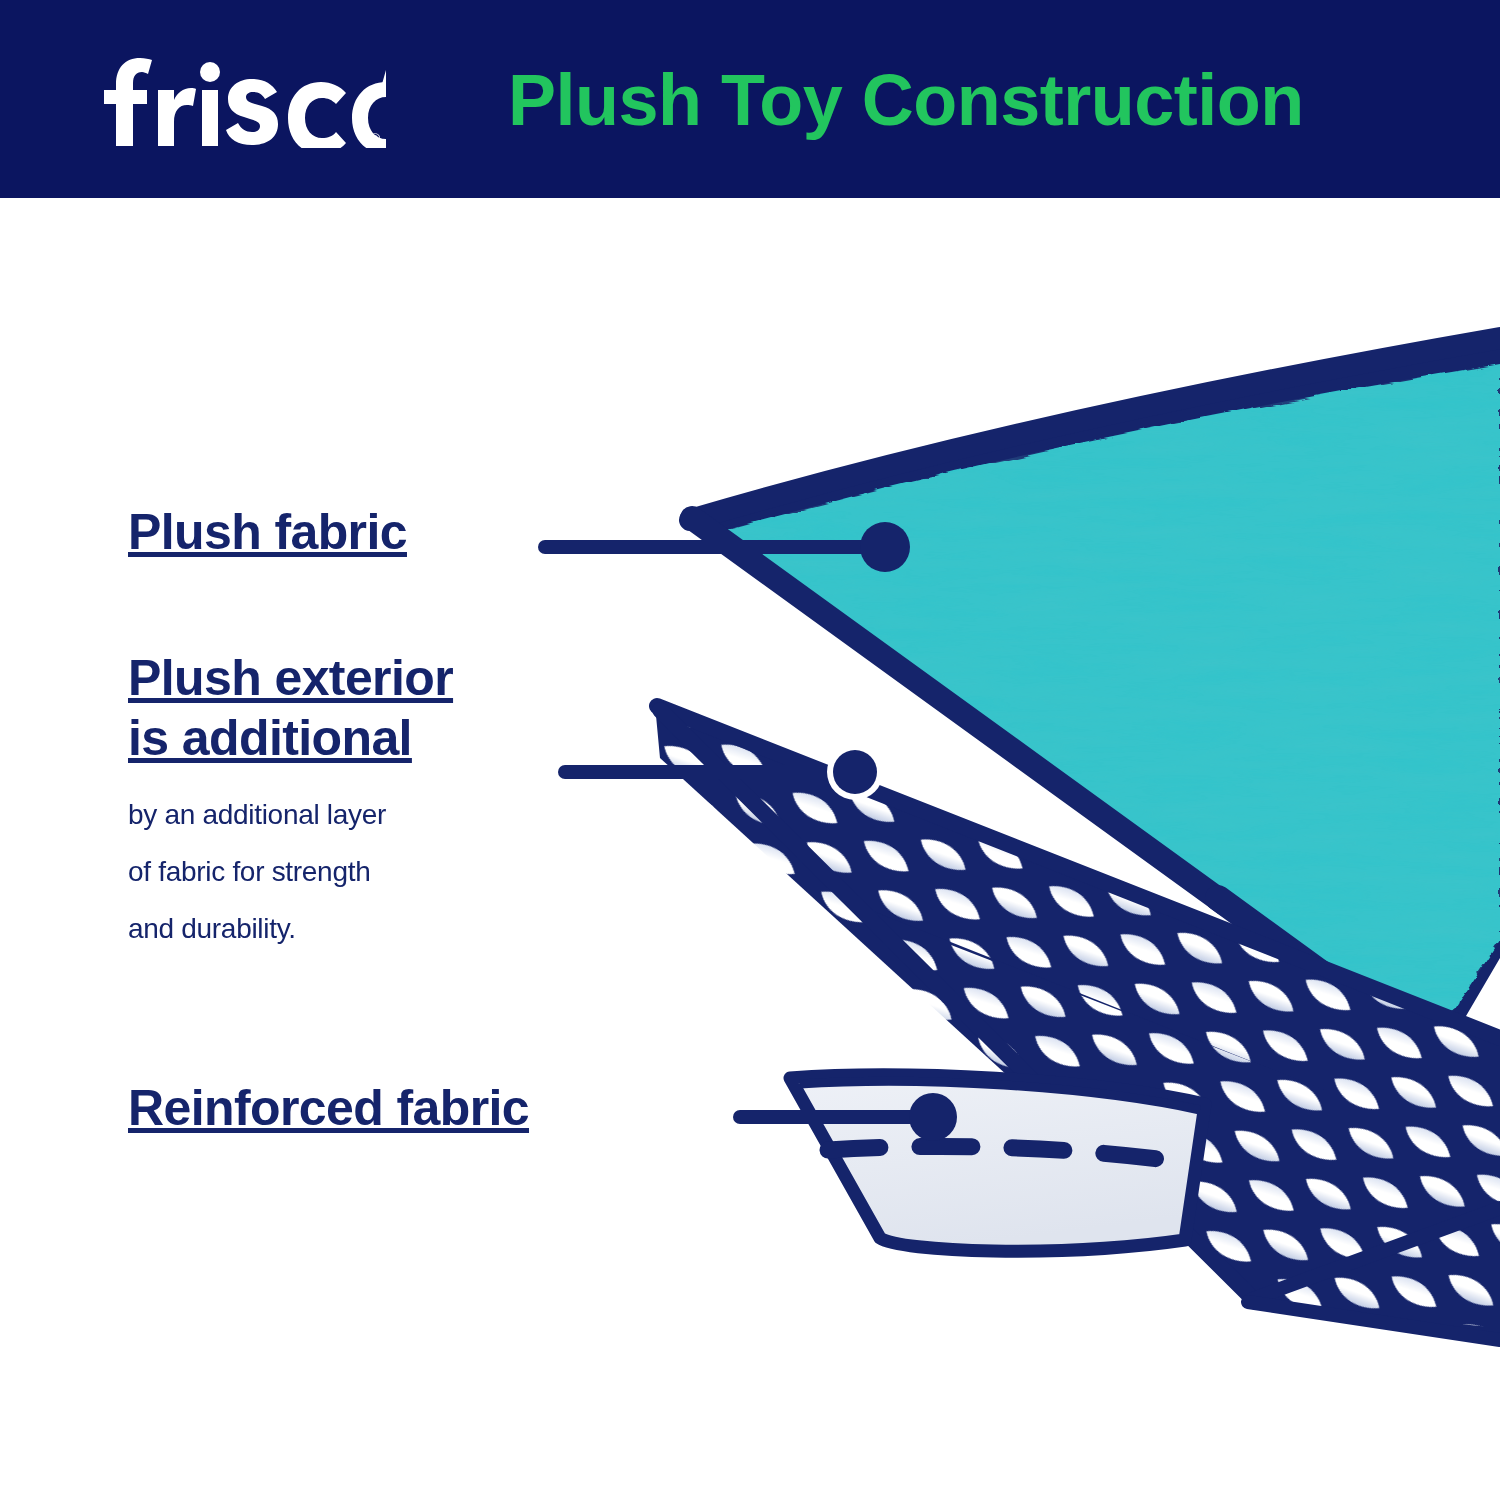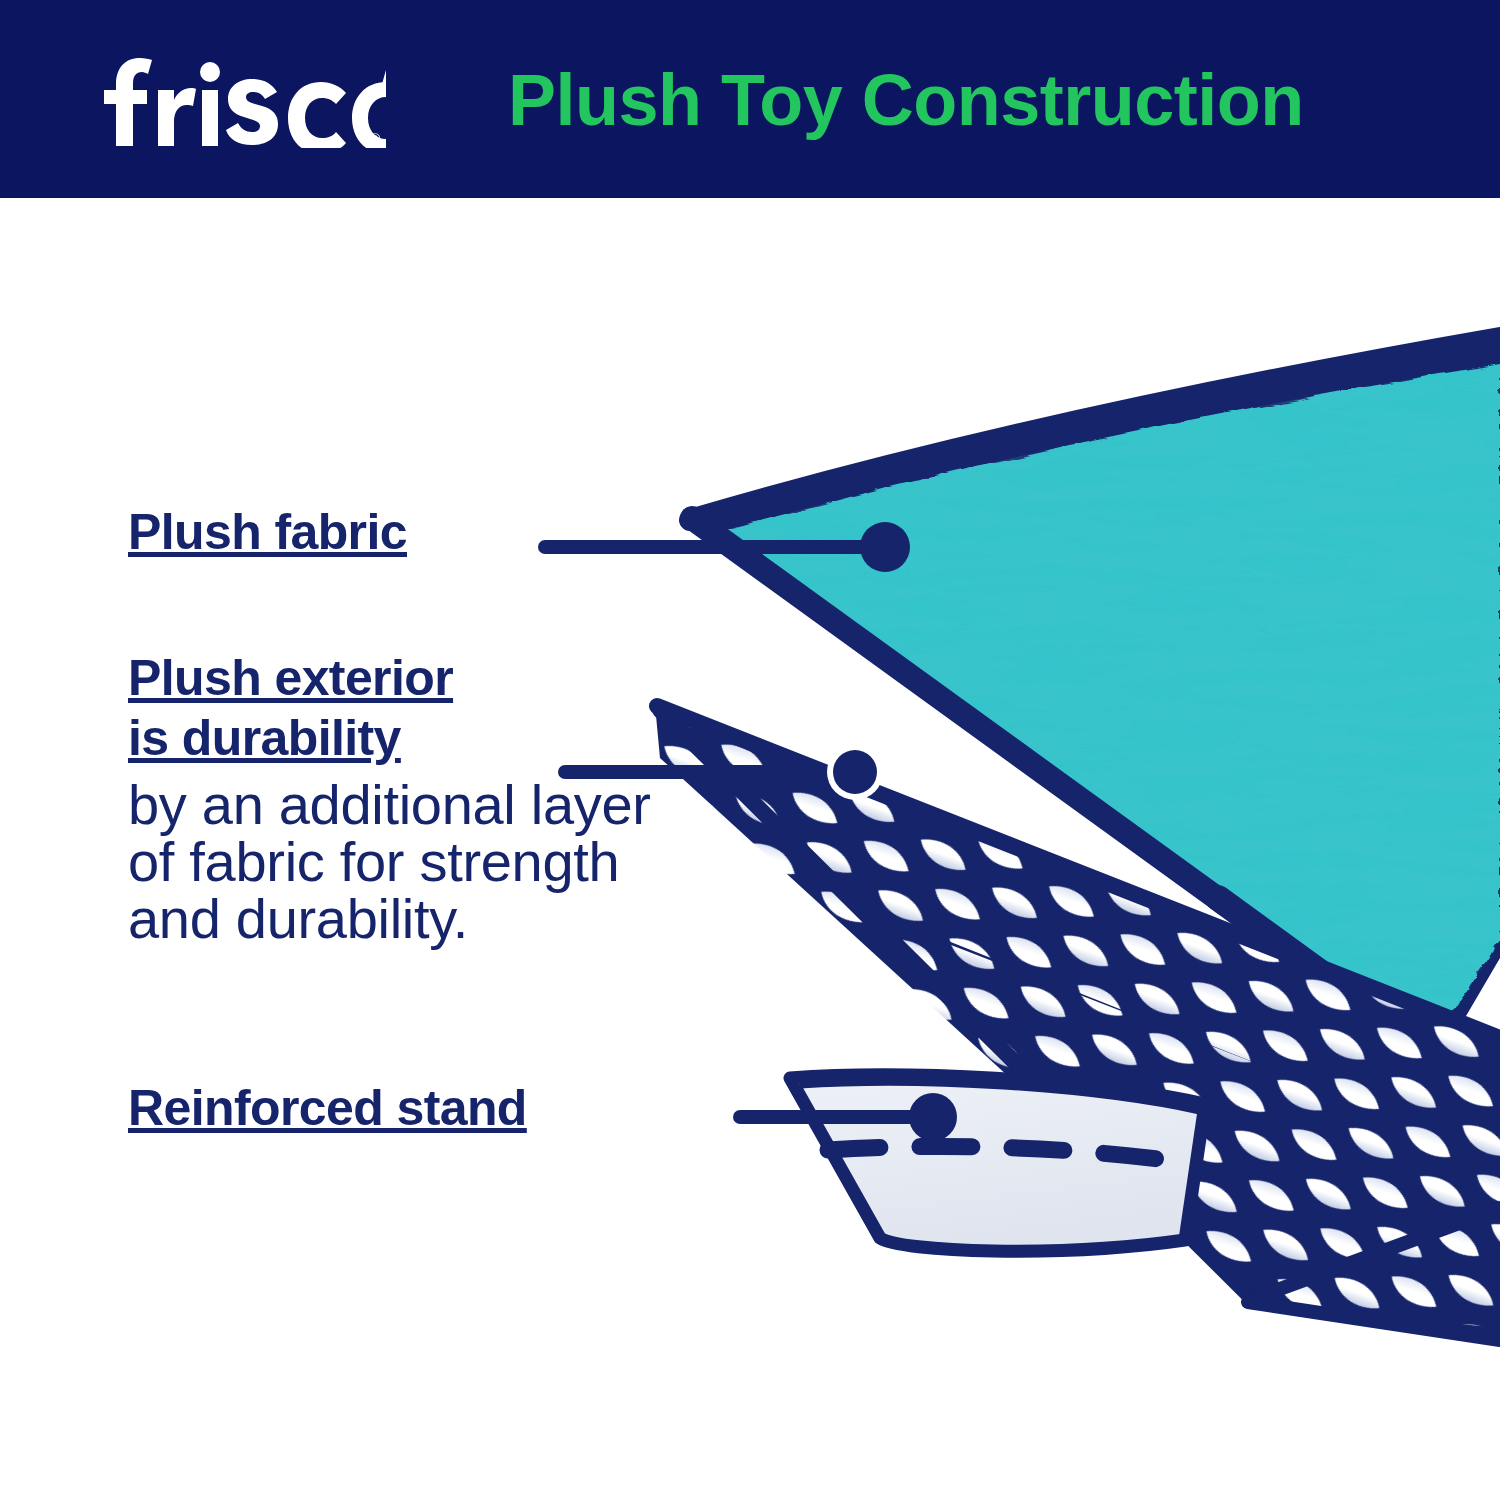--- a/index.html
+++ b/index.html
@@ -71,26 +71,26 @@
     font-size: 50px;
     line-height: 60px;
     letter-spacing: -0.6px;
     color: #15246b;
     white-space: pre-line;
     text-decoration: underline;
   }
   .callout-body {
     font-family: "Liberation Sans", sans-serif;
     font-weight: normal;
-    font-size: 56px;
+    font-size: 28px;
     line-height: 57px;
     letter-spacing: -0.3px;
     color: #15246b;
     white-space: pre-line;
-    margin-top: 8px;
+    margin-top: 18px;
   }
 
   #callout-plush-fabric { left: 128px; top: 502px; }
   #callout-plush-exterior { left: 128px; top: 648px; }
   #callout-reinforced-seams { left: 128px; top: 1078px; }
 </style>
 </head>
 <body>
 
 <div id="page">
@@ -285,23 +285,23 @@
       </g>
     </svg>
   </div>
 
   <div class="callout" id="callout-plush-fabric">
     <div class="callout-heading">Plush fabric</div>
   </div>
 
   <div class="callout" id="callout-plush-exterior">
     <div class="callout-heading">Plush exterior
-is durability</div>
+is additional</div>
     <div class="callout-body">by an additional layer
 of fabric for strength
 and durability.</div>
   </div>
 
   <div class="callout" id="callout-reinforced-seams">
-    <div class="callout-heading">Reinforced stand</div>
+    <div class="callout-heading">Reinforced fabric</div>
   </div>
 
 </div>
 
 </body></html>

